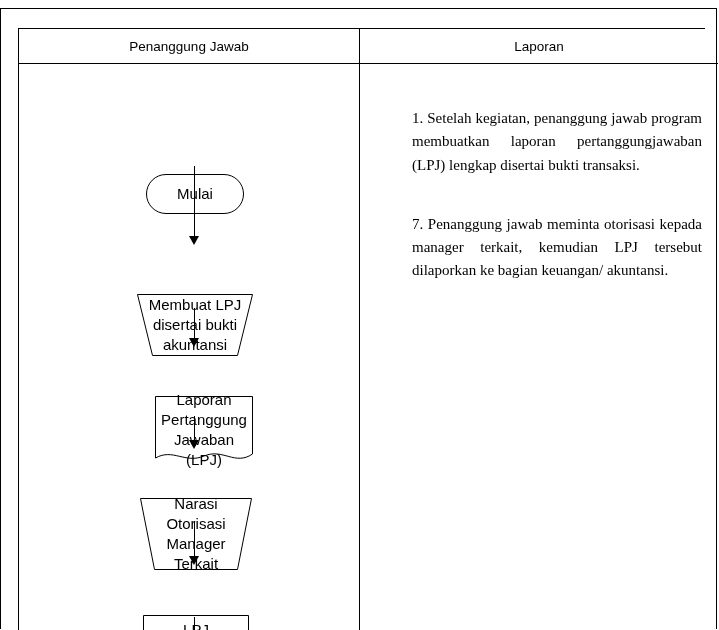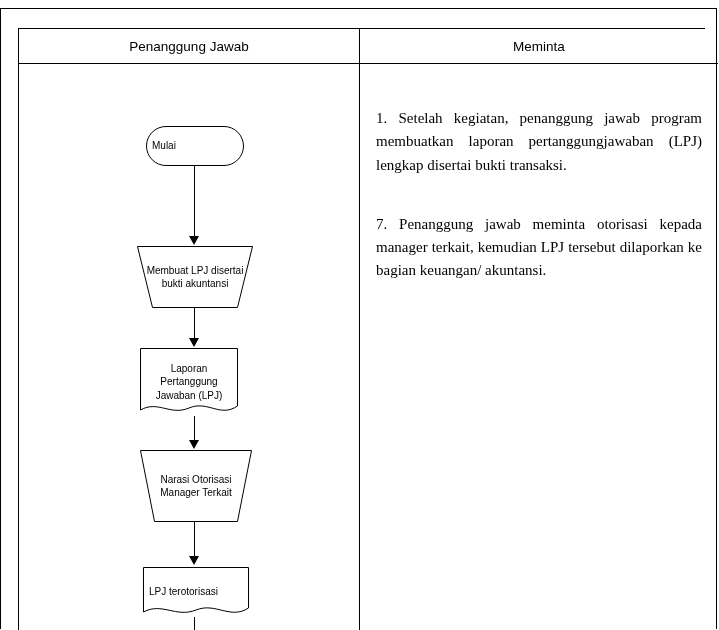--- a/index.html
+++ b/index.html
@@ -73,39 +73,42 @@
     padding: 28px 16px 0 16px;
     font-family: "Liberation Serif", serif;
     font-size: 15px;
     line-height: 1.55;
     text-align: justify;
   }
   .narration-item {
     margin-bottom: 36px;
     text-align: justify;
     text-justify: inter-word;
+    margin-left: 36px;
   }
 
   
   #flow-canvas {
     position: absolute;
     left: 0;
     top: 35px;
     width: 341px;
     height: 567px;
   }
   .node {
     position: absolute;
     display: flex;
     align-items: center;
+    justify-content: center;
     text-align: center;
     font-family: "Liberation Sans", sans-serif;
-    font-size: 10px;
+    font-size: 15px;
     line-height: 1.35;
     color: #000;
+    margin-top: 48px;
   }
   .node-label {
     position: relative;
     z-index: 2;
     padding: 0 6px;
   }
   .node svg {
     position: absolute;
     left: 0;
     top: 0;
@@ -125,21 +128,21 @@
     height: 62px;
   }
   #node-otorisasi {
     left: 121px;
     top: 386px;
     width: 112px;
     height: 72px;
   }
   
   #node-laporan {
-    left: 121px;
+    left: 136px;
     top: 284px;
     width: 98px;
     height: 68px;
   }
   #node-terotorisasi {
     left: 124px;
     top: 503px;
     width: 106px;
     height: 50px;
   }
@@ -217,20 +220,20 @@
         </svg>
         <span class="node-label">LPJ terotorisasi</span>
       </div>
 
       <div class="arrow-line" style="top:553px;height:44px;"></div>
 
     </div>
   </div>
 
   <div id="col-right">
-    <div class="col-header">Meminta</div>
+    <div class="col-header">Laporan</div>
     <div id="narration-body">
       <p class="narration-item">1.  Setelah kegiatan, penanggung jawab program membuatkan laporan pertanggungjawaban (LPJ) lengkap disertai bukti transaksi.</p>
       <p class="narration-item">7.  Penanggung jawab meminta otorisasi kepada manager terkait, kemudian LPJ tersebut dilaporkan ke bagian keuangan/ akuntansi.</p>
     </div>
   </div>
 
 </div>
 
 </body></html>

